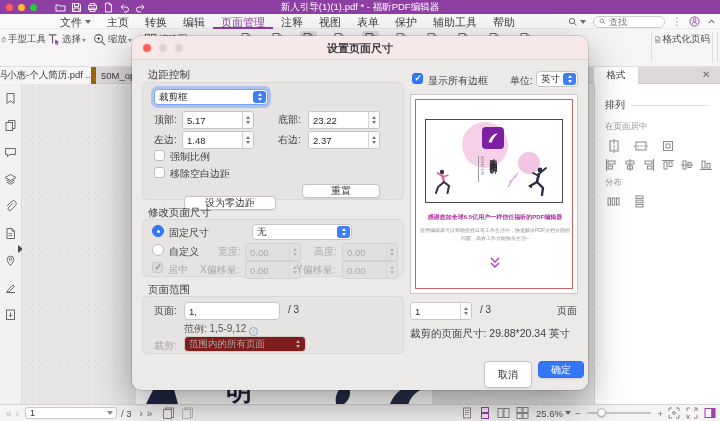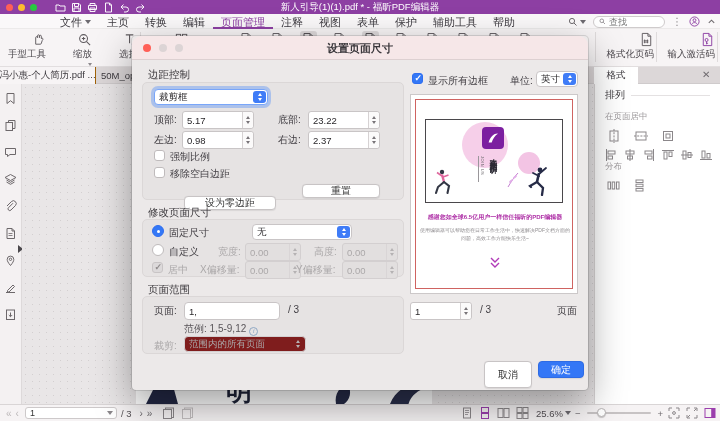--- a/index.html
+++ b/index.html
@@ -15,31 +15,31 @@
 .menubar{position:absolute;left:0;top:14px;width:720px;height:15px;background:#faf8f9;display:flex;padding-left:52px;border-bottom:1px solid #eceaea}
 .mi{font-size:11px;color:#3d3a40;padding:0 8px;height:15px;line-height:14px;display:flex;align-items:center;gap:3px}
 .mi.active{color:#8d3fa3;box-shadow:inset 0 -2px 0 #8d3fa3}
 .caret{width:0;height:0;border-left:3px solid transparent;border-right:3px solid transparent;border-top:4px solid #6d6a70}
 .mb-right{position:absolute;right:2px;top:14px;height:15px;display:flex;align-items:center;gap:7px;padding-right:2px}
 .searchbox{width:72px;height:12px;border:1px solid #cfcbcc;border-radius:7px;background:#fff;display:flex;align-items:center;gap:3px;padding:0 5px}
 .searchbox input{border:0;outline:0;width:50px;font-size:9px;color:#777;background:transparent;font-family:"Liberation Sans",sans-serif}
 .kebab{font-size:10px;color:#8a868a;letter-spacing:0}
 
 .toolbar{position:absolute;left:0;top:29px;width:720px;height:38px;background:#f7f4f5;border-bottom:1px solid #e2dedf;display:flex;align-items:flex-start}
-.tool{display:flex;flex-direction:column;align-items:flex-end;justify-content:flex-start;width:46px;padding-top:3px;gap:1px}
+.tool{display:flex;flex-direction:row;align-items:center;justify-content:flex-start;width:46px;padding-top:3px;gap:1px}
 .tool .lab{font-size:9.5px;color:#4b474c;white-space:nowrap}
 .tool .sub{width:0;height:0;border-left:2.5px solid transparent;border-right:2.5px solid transparent;border-top:3px solid #8e8a8e;margin-top:1px}
 .tsep{width:1px;height:30px;background:#dfdbdc;margin:3px 2px 0}
 .ghosts{position:absolute;left:238px;top:31px;display:flex;gap:14px}
 .gpage{width:17px;height:20px;display:flex;align-items:flex-start;justify-content:center;border-radius:3px;padding-top:1px}
 .gpage.hl{background:#dcd8d9}
 
 .tabrow{position:absolute;left:0;top:67px;width:720px;height:17px;background:#dcd7d8;border-bottom:1px solid #cfcbcc}
 .dtab{position:absolute;top:0;height:17px;font-size:9.5px;color:#3c393e;display:flex;align-items:center;justify-content:center;overflow:hidden;white-space:nowrap}
-.dtab.active{background:#f7f4f5;border-right:1px solid #a16207}
+.dtab.active{background:#f7f4f5;border-right:5px solid #a16207}
 
 .lsidebar{position:absolute;left:0;top:84px;width:22px;height:320px;background:#f4f1f2;border-right:1px solid #ddd9da;display:flex;flex-direction:column;align-items:center;padding-top:8px;gap:14px}
 .expander{position:absolute;left:18px;top:245px;width:0;height:0;border-top:4px solid transparent;border-bottom:4px solid transparent;border-left:5px solid #4a474b}
 
 .docarea{position:absolute;left:22px;top:84px;width:572px;height:320px;background:#e9e6e7;background-image:radial-gradient(#d3cfd0 .6px,transparent .7px);background-size:7px 7px;overflow:hidden}
 .docpage{position:absolute;left:114px;top:294px;width:296px;height:26px;background:#fff;overflow:hidden}
 .mingchar{position:absolute;left:90px;top:-4px;font-family:"Liberation Serif",serif;font-weight:bold;font-size:26px;color:#1e2338}
 
 .rpanel{position:absolute;left:594px;top:84px;width:126px;height:320px;background:#fff;border-left:1px solid #d8d4d5}
 .rtab{position:absolute;left:594px;top:67px;width:44px;height:17px;background:#fff;font-size:9.5px;color:#3c393e;display:flex;align-items:center;justify-content:center}
@@ -50,21 +50,21 @@
 .rp-icons{display:flex;gap:8px;padding:0 8px;align-items:center}
 
 .statusbar{position:absolute;left:0;top:404px;width:720px;height:17px;background:#f6f3f4;border-top:1px solid #d9d5d6;display:flex;align-items:center;font-size:9.5px;color:#555155;padding:0 4px}
 .sb-nav{color:#bdb9ba;font-size:10px;padding:0 2px}
 .sb-nav.en{color:#6f6b6f}
 .sb-input{width:92px;height:12px;background:#fff;border:1px solid #cdc9ca;border-radius:3px;display:flex;align-items:center;padding:0 4px;font-size:9px;color:#333;position:relative;margin:0 4px}
 .sb-input .caret{position:absolute;right:3px;border-top-color:#8a868a}
 .slider{width:64px;height:2px;background:#c7c3c4;border-radius:1px;position:relative;margin:0 3px}
 .knob{position:absolute;left:10px;top:-4px;width:9px;height:9px;border-radius:50%;background:#fff;border:1px solid #b9b5b6;box-shadow:0 1px 1px rgba(0,0,0,.2)}
 
-.dialog{position:absolute;left:132px;top:36px;width:456px;height:354px;background:#ece9e9;border-radius:4px;box-shadow:0 14px 38px rgba(0,0,0,.38),0 0 0 1px rgba(0,0,0,.12);z-index:50}
+.dialog{position:absolute;left:132px;top:36px;width:456px;height:354px;background:#ece9e9;border-radius:9px;box-shadow:0 14px 38px rgba(0,0,0,.38),0 0 0 1px rgba(0,0,0,.12);z-index:50}
 .dlg-title{position:absolute;left:0;top:0;width:456px;height:24px;background:#f6e7e8;border-radius:9px 9px 0 0;border-bottom:1px solid #ddd0d1}
 .dlg-title .txt{position:absolute;left:0;right:0;top:0;height:24px;line-height:24px;text-align:center;font-size:11px;color:#3b383c;font-weight:bold}
 .dlg-tl{position:absolute;top:8px;width:8px;height:8px;border-radius:50%}
 .seclbl{position:absolute;font-size:10.5px;color:#3b383c}
 .panel{position:absolute;background:#e6e3e3;border:1px solid #dbd7d7;border-radius:5px}
 .flbl{position:absolute;font-size:10px;color:#413e43;white-space:nowrap}
 .flbl.dis{color:#aba8a9}
 .inp{position:absolute;background:#fff;border:1px solid #c9c5c6;border-radius:3px;height:18px;font-size:9.5px;color:#2a282b;display:flex;align-items:center;padding:0 4px}
 .inp.dis{background:#e2dfdf;border-color:#d3cfd0;color:#aba8a9}
 .stp{position:absolute;right:0;top:0;bottom:0;width:11px;border-left:1px solid #d6d2d3;display:flex;flex-direction:column;align-items:center;justify-content:center;gap:1.5px;background:#fbfafa;border-radius:0 3px 3px 0}
@@ -179,32 +179,32 @@
 
   <div class="toolbar">
     <div class="tool">
       <svg width="15" height="15" viewBox="0 0 16 16">
           <path d="M5 13 L5 6 Q5 5 6 5 Q7 5 7 6 L7 4 Q7 3 8 3 Q9 3 9 4 L9 6 L9 4.5 Q9 3.5 10 3.5 Q11 3.5 11 4.5 L11 7 Q12 6 12.6 7 Q13 8 12 9 L11 12 Q11 13 10 13 Z" fill="none" stroke="#5f5a5e" stroke-width="1"></path>
         </svg>
       <span class="lab">手型工具</span>
     </div>
     <div class="tool">
       <svg width="15" height="15" viewBox="0 0 16 16">
+          <path d="M3 3h8M7 3v9" fill="none" stroke="#5f5a5e" stroke-width="1.2"></path>
+          <path d="M10 8l4 3-2 .4 1 2.2-1.2.6-1-2.2-1.4 1.6z" fill="#8d3fa3"></path>
+        </svg>
+      <span class="lab">选择</span>
+      <span class="sub"></span>
+    </div>
+    <div class="tool">
+      <svg width="15" height="15" viewBox="0 0 16 16">
           <circle cx="7" cy="7" r="4.2" fill="none" stroke="#5f5a5e" stroke-width="1.1"></circle>
           <path d="M10.2 10.2L14 14M5.2 7h3.6M7 5.2v3.6" fill="none" stroke="#5f5a5e" stroke-width="1.1"></path>
         </svg>
       <span class="lab">缩放</span>
-      <span class="sub"></span>
-    </div>
-    <div class="tool">
-      <svg width="15" height="15" viewBox="0 0 16 16">
-          <path d="M3 3h8M7 3v9" fill="none" stroke="#5f5a5e" stroke-width="1.2"></path>
-          <path d="M10 8l4 3-2 .4 1 2.2-1.2.6-1-2.2-1.4 1.6z" fill="#8d3fa3"></path>
-        </svg>
-      <span class="lab">选择</span>
       <span class="sub"></span>
     </div>
     <div class="tsep"></div>
     <div class="tool">
       <svg width="15" height="15" viewBox="0 0 16 16">
           <rect x="2.5" y="2.5" width="4.6" height="4.6" fill="none" stroke="#5f5a5e"></rect>
           <rect x="9" y="2.5" width="4.6" height="4.6" fill="none" stroke="#5f5a5e"></rect>
           <rect x="2.5" y="9" width="4.6" height="4.6" fill="none" stroke="#5f5a5e"></rect>
           <rect x="9" y="9" width="4.6" height="4.6" fill="none" stroke="#5f5a5e"></rect>
         </svg>
@@ -213,28 +213,20 @@
     <div style="flex:1"></div>
     <div class="tsep"></div>
     <div class="tool" style="width:56px">
       <svg width="15" height="15" viewBox="0 0 16 16">
           <path d="M3.5 1.5h6l3 3v10h-9z M9.5 1.5v3h3" fill="none" stroke="#5f5a5e"></path>
           <path d="M6 8v4M9 8v4M5 9.3h5M5 10.8h5" stroke="#5f5a5e" stroke-width=".9" fill="none"></path>
         </svg>
       <span class="lab">格式化页码</span>
     </div>
     <div class="tsep"></div>
-    <div class="tool" style="width:56px">
-      <svg width="15" height="15" viewBox="0 0 16 16">
-          <path d="M3.5 1.5h6l3 3v10h-9z M9.5 1.5v3h3" fill="none" stroke="#8d3fa3"></path>
-          <circle cx="7" cy="8.5" r="1.6" fill="none" stroke="#8d3fa3"></circle>
-          <path d="M7 10.1v3M7 12h1.6" fill="none" stroke="#8d3fa3"></path>
-        </svg>
-      <span class="lab">输入激活码</span>
-    </div>
     <div class="tsep"></div>
   </div>
 
   <div class="ghosts">
     <span class="gpage">
         <svg width="13" height="16" viewBox="0 0 13 16">
           <path d="M2 1.5h6l3 3V15H2z M8 1.5v3h3" fill="none" stroke="#6a666a"></path>
         </svg>
       </span>
     <span class="gpage">
@@ -338,21 +330,21 @@
         </svg>
       <svg width="40" height="26" viewBox="0 0 40 26" style="position:absolute;left:252px;top:2px">
           <path d="M2 24C10 4 30 2 38 8c-8 2-16 8-18 18z" fill="#2a2f4b"></path>
         </svg>
     </div>
   </div>
 
   <div class="rtab">格式</div>
   <span class="rclose">✕</span>
   <div class="rpanel">
-    <div class="rp-sec" style="margin-top:4px">
+    <div class="rp-sec" style="margin-top:14px">
         <span>排列</span>
         <span class="rule"></span>
       </div>
     <div class="rp-sub" style="margin-top:9px">在页面居中</div>
     <div class="rp-icons" style="margin-top:6px;gap:13px;padding-left:12px">
       <svg width="14" height="14" viewBox="0 0 14 14">
           <rect x="3" y="2" width="8" height="10" fill="none" stroke="#8b878a"></rect>
           <path d="M7 0v14" stroke="#8b878a" stroke-dasharray="2 1.2"></path>
         </svg>
       <svg width="14" height="14" viewBox="0 0 14 14">
@@ -389,21 +381,21 @@
           <path d="M0 6h12" stroke="#8b878a"></path>
           <rect x="2" y="2" width="3" height="8" fill="none" stroke="#8b878a"></rect>
           <rect x="7" y="3.5" width="3" height="5" fill="none" stroke="#8b878a"></rect>
         </svg>
       <svg width="12" height="12" viewBox="0 0 12 12">
           <path d="M0 10.5h12" stroke="#8b878a"></path>
           <rect x="2" y="2" width="3" height="7" fill="none" stroke="#8b878a"></rect>
           <rect x="7" y="4.5" width="3" height="4.5" fill="none" stroke="#8b878a"></rect>
         </svg>
     </div>
-    <div class="rp-sub" style="margin-top:0">分布</div>
+    <div class="rp-sub" style="margin-top:6px">分布</div>
     <div class="rp-icons" style="margin-top:6px;gap:13px;padding-left:12px">
       <svg width="13" height="13" viewBox="0 0 13 13">
           <rect x="1" y="3" width="2.5" height="7" fill="none" stroke="#8b878a"></rect>
           <rect x="5.2" y="3" width="2.5" height="7" fill="none" stroke="#8b878a"></rect>
           <rect x="9.5" y="3" width="2.5" height="7" fill="none" stroke="#8b878a"></rect>
         </svg>
       <svg width="13" height="13" viewBox="0 0 13 13">
           <rect x="3" y="1" width="7" height="2.5" fill="none" stroke="#8b878a"></rect>
           <rect x="3" y="5.2" width="7" height="2.5" fill="none" stroke="#8b878a"></rect>
           <rect x="3" y="9.5" width="7" height="2.5" fill="none" stroke="#8b878a"></rect>
@@ -501,21 +493,21 @@
     <div class="inp" style="left:176px;top:75px;width:72px">
         <span>23.22</span>
         <span class="stp">
           <i class="tu"></i>
           <i class="td"></i>
         </span>
       </div>
 
     <span class="flbl" style="left:22px;top:97px">左边:</span>
     <div class="inp" style="left:50px;top:95px;width:72px">
-        <span>0.98</span>
+        <span>1.48</span>
         <span class="stp">
           <i class="tu"></i>
           <i class="td"></i>
         </span>
       </div>
     <span class="flbl" style="left:146px;top:97px">右边:</span>
     <div class="inp" style="left:176px;top:95px;width:72px">
         <span>2.37</span>
         <span class="stp">
           <i class="tu"></i>
@@ -649,18 +641,19 @@
 
     <div class="inp" style="left:278px;top:266px;width:62px">
         <span>1</span>
         <span class="stp">
           <i class="tu"></i>
           <i class="td"></i>
         </span>
       </div>
     <span class="flbl" style="left:348px;top:268px">/ 3</span>
     <span class="flbl" style="left:425px;top:268px">页面</span>
+    <span class="flbl" style="left:278px;top:291px;font-size:10.5px"><span>裁剪的页面尺寸:</span> <span>29.88*20.34 英寸</span></span>
 
     <div class="btn" style="left:352px;top:325px;width:48px;height:27px">取消</div>
     <div class="btn primary" style="left:406px;top:325px;width:46px;height:17px">确定</div>
   </div>
 
 </div>
 
 </body></html>

